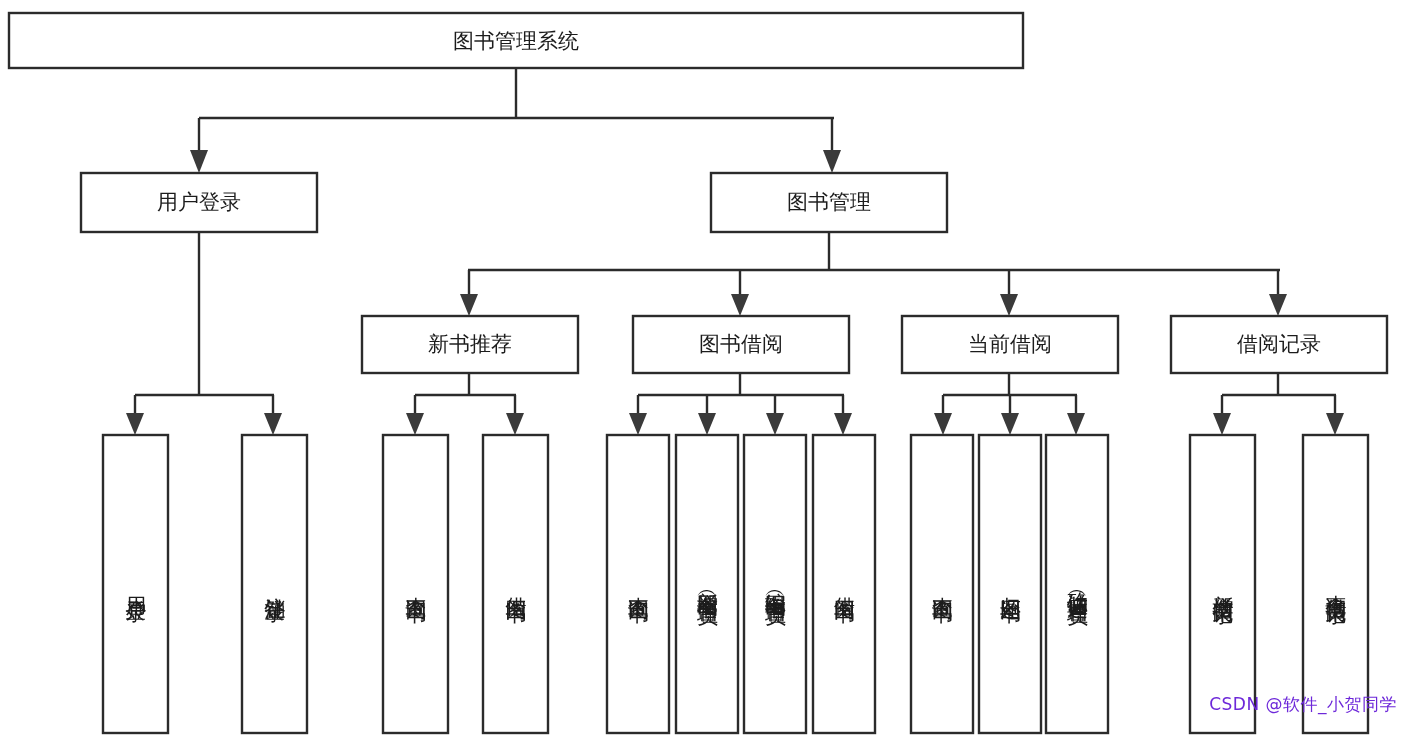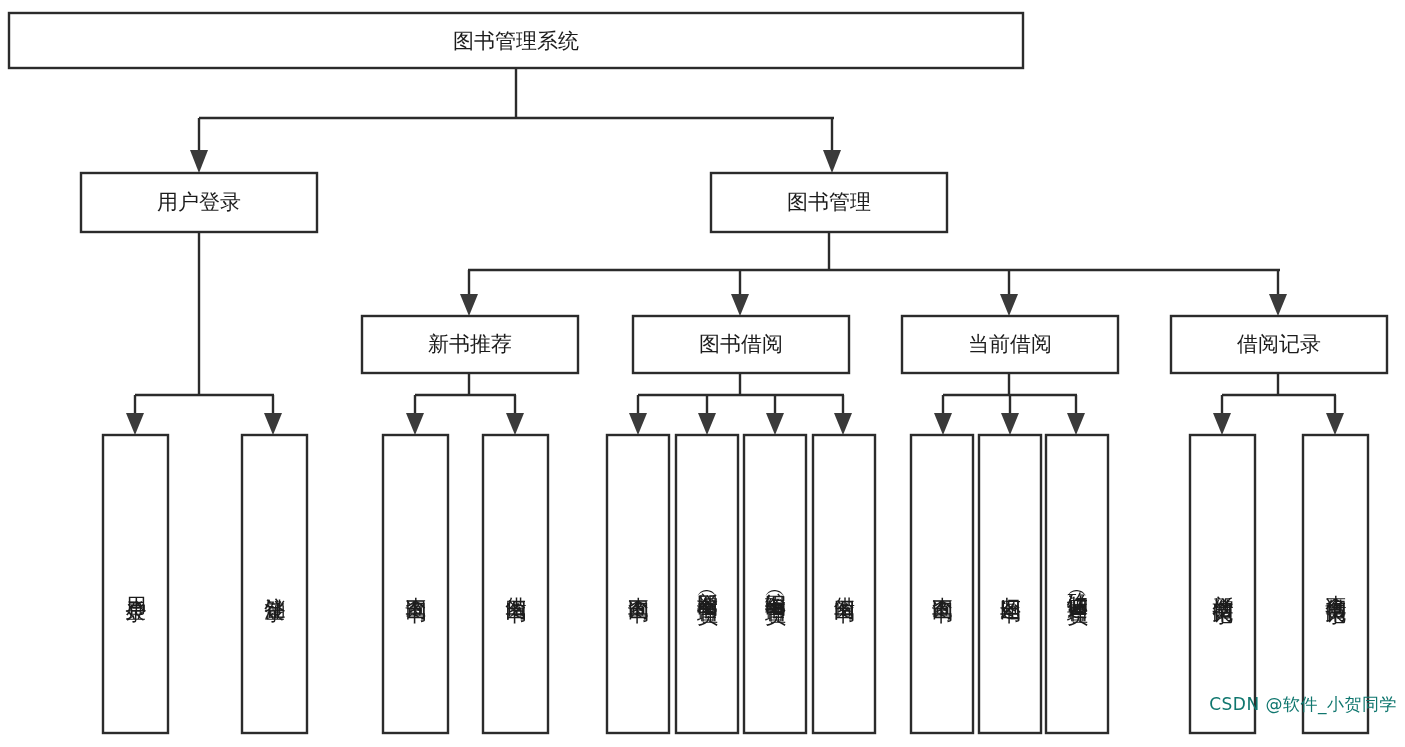--- a/index.html
+++ b/index.html
@@ -65,21 +65,21 @@
     height: 100%;
     align-items: center;
     justify-content: center;
   }
   #watermark {
     position: absolute;
     right: 8px;
     bottom: 6px;
     font-family: "DejaVu Sans", "Liberation Sans", sans-serif;
     font-size: 17px;
-    color: #0f766e;
+    color: #6d28d9;
     letter-spacing: 0.5px;
     white-space: nowrap;
     pointer-events: none;
     margin-top: 36px;
   }
 </style>
 </head>
 <body>
 
 <div id="diagram-root">

